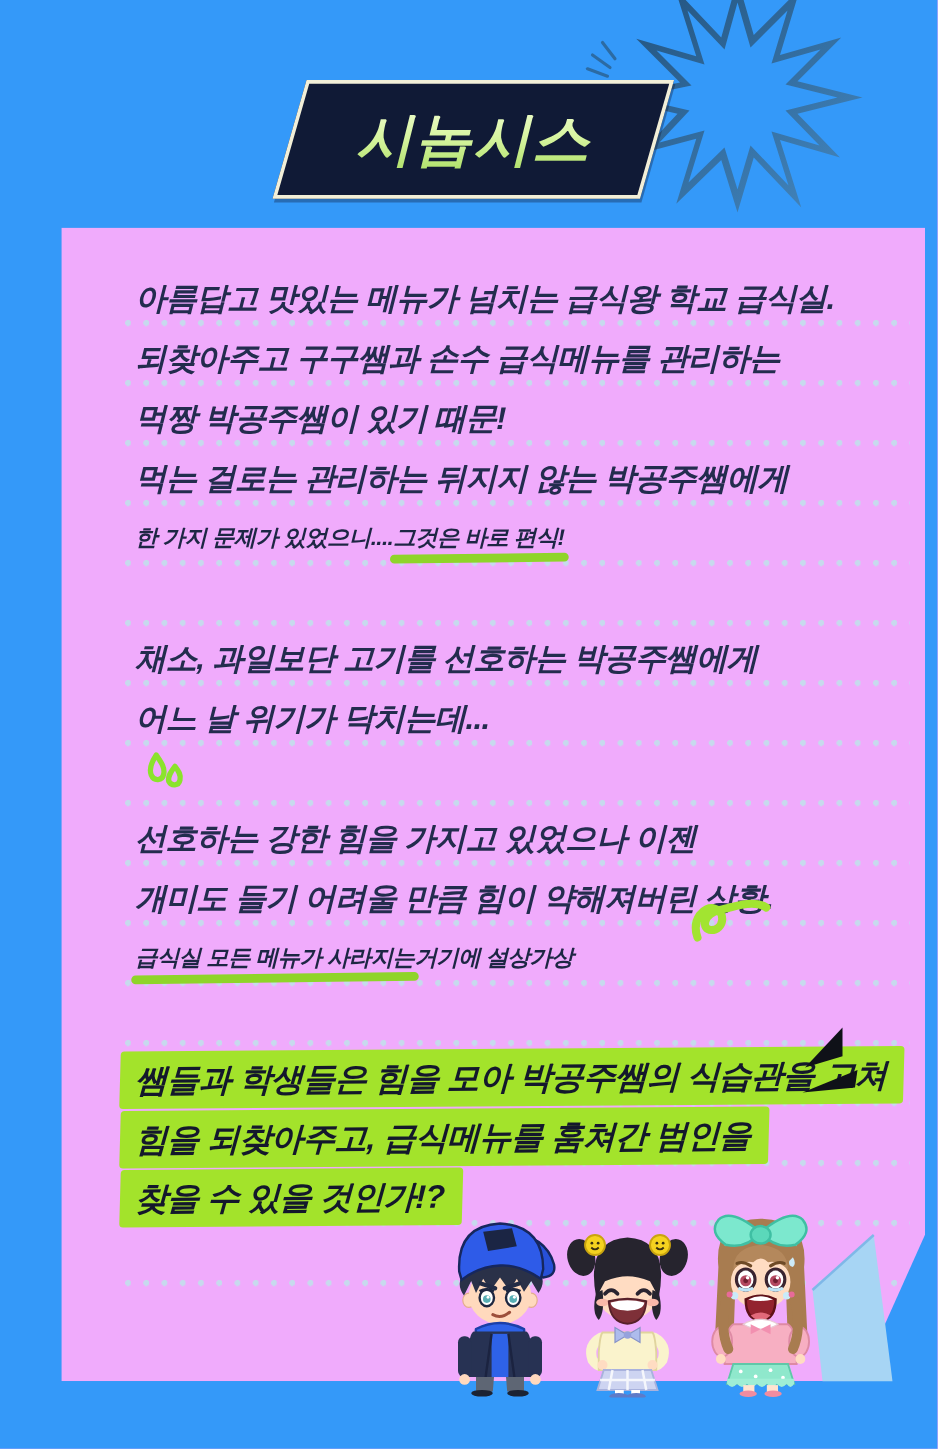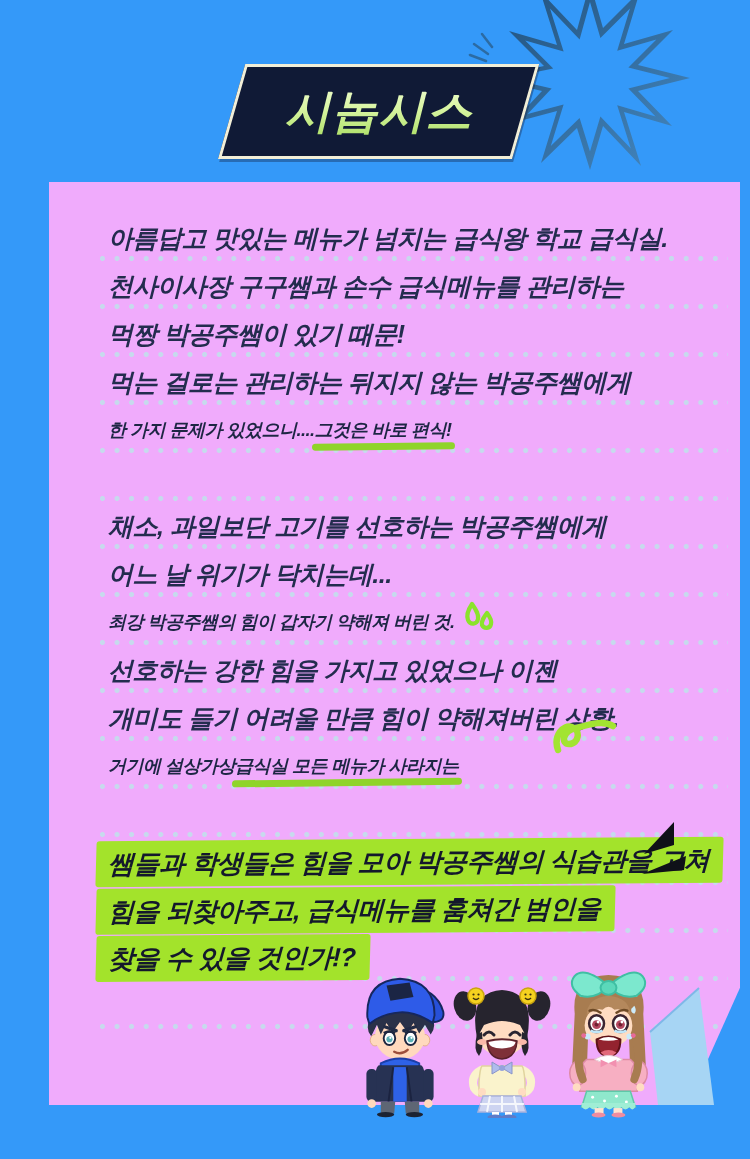--- a/index.html
+++ b/index.html
@@ -98,21 +98,21 @@
     <span class="banner-title">시놉시스</span>
   </div>
 
   <div class="card">
     <div class="text-col">
 
       <div class="line">
           <span class="t">아름답고 맛있는 메뉴가 넘치는 급식왕 학교 급식실.</span>
         </div>
       <div class="line">
-          <span class="t">천사이사장 구구쌤과 손수 급식메뉴를 관리하는</span>
+          <span class="t">되찾아주고 구구쌤과 손수 급식메뉴를 관리하는</span>
         </div>
       <div class="line">
           <span class="t">먹짱 박공주쌤이 있기 때문!</span>
         </div>
       <div class="line">
           <span class="t">먹는 걸로는 관리하는 뒤지지 않는 박공주쌤에게</span>
         </div>
       <div class="line">
         <span class="t t-bold">한 가지 문제가 있었으니.... </span>
           <span class="t t-bold mark-underline">그것은 바로 편식!</span>
@@ -120,37 +120,36 @@
 
       <div class="line"></div>
 
       <div class="line">
           <span class="t">채소, 과일보단 고기를 선호하는 박공주쌤에게</span>
         </div>
       <div class="line">
           <span class="t">어느 날 위기가 닥치는데...</span>
         </div>
       <div class="line">
-        <span class="t t-bold">최강 박공주쌤의 힘이 갑자기 약해져 버린 것.</span>
         <svg class="droplets" width="34" height="32" viewBox="0 0 34 32">
           <g fill="none" stroke="#8BE32C" stroke-width="4.2" stroke-linejoin="round">
             <path d="M9,3 C13,9 16,13 15,18 C14,24 7,24 5,19 C3,14 5,9 9,3 Z"></path>
             <path d="M24,12 C27,16 29,19 28,23 C27,28 21,28 19,24 C18,20 21,16 24,12 Z"></path>
           </g>
         </svg>
       </div>
       <div class="line">
           <span class="t">선호하는 강한 힘을 가지고 있었으나 이젠</span>
         </div>
       <div class="line">
           <span class="t">개미도 들기 어려울 만큼 힘이 약해져버린 상황.</span>
         </div>
       <div class="line">
-        <span class="t t-bold">거기에 설상가상 </span>
-          <span class="t t-bold mark-underline">급식실 모든 메뉴가 사라지는</span>
+        <span class="t t-bold mark-underline">급식실 모든 메뉴가 사라지는</span>
+          <span class="t t-bold">거기에 설상가상 </span>
       </div>
 
       <div class="line"></div>
 
       <div class="line line-hl">
           <span class="hl">쌤들과 학생들은 힘을 모아 박공주쌤의 식습관을 고쳐</span>
         </div>
       <div class="line line-hl">
           <span class="hl">힘을 되찾아주고, 급식메뉴를 훔쳐간 범인을</span>
         </div>

